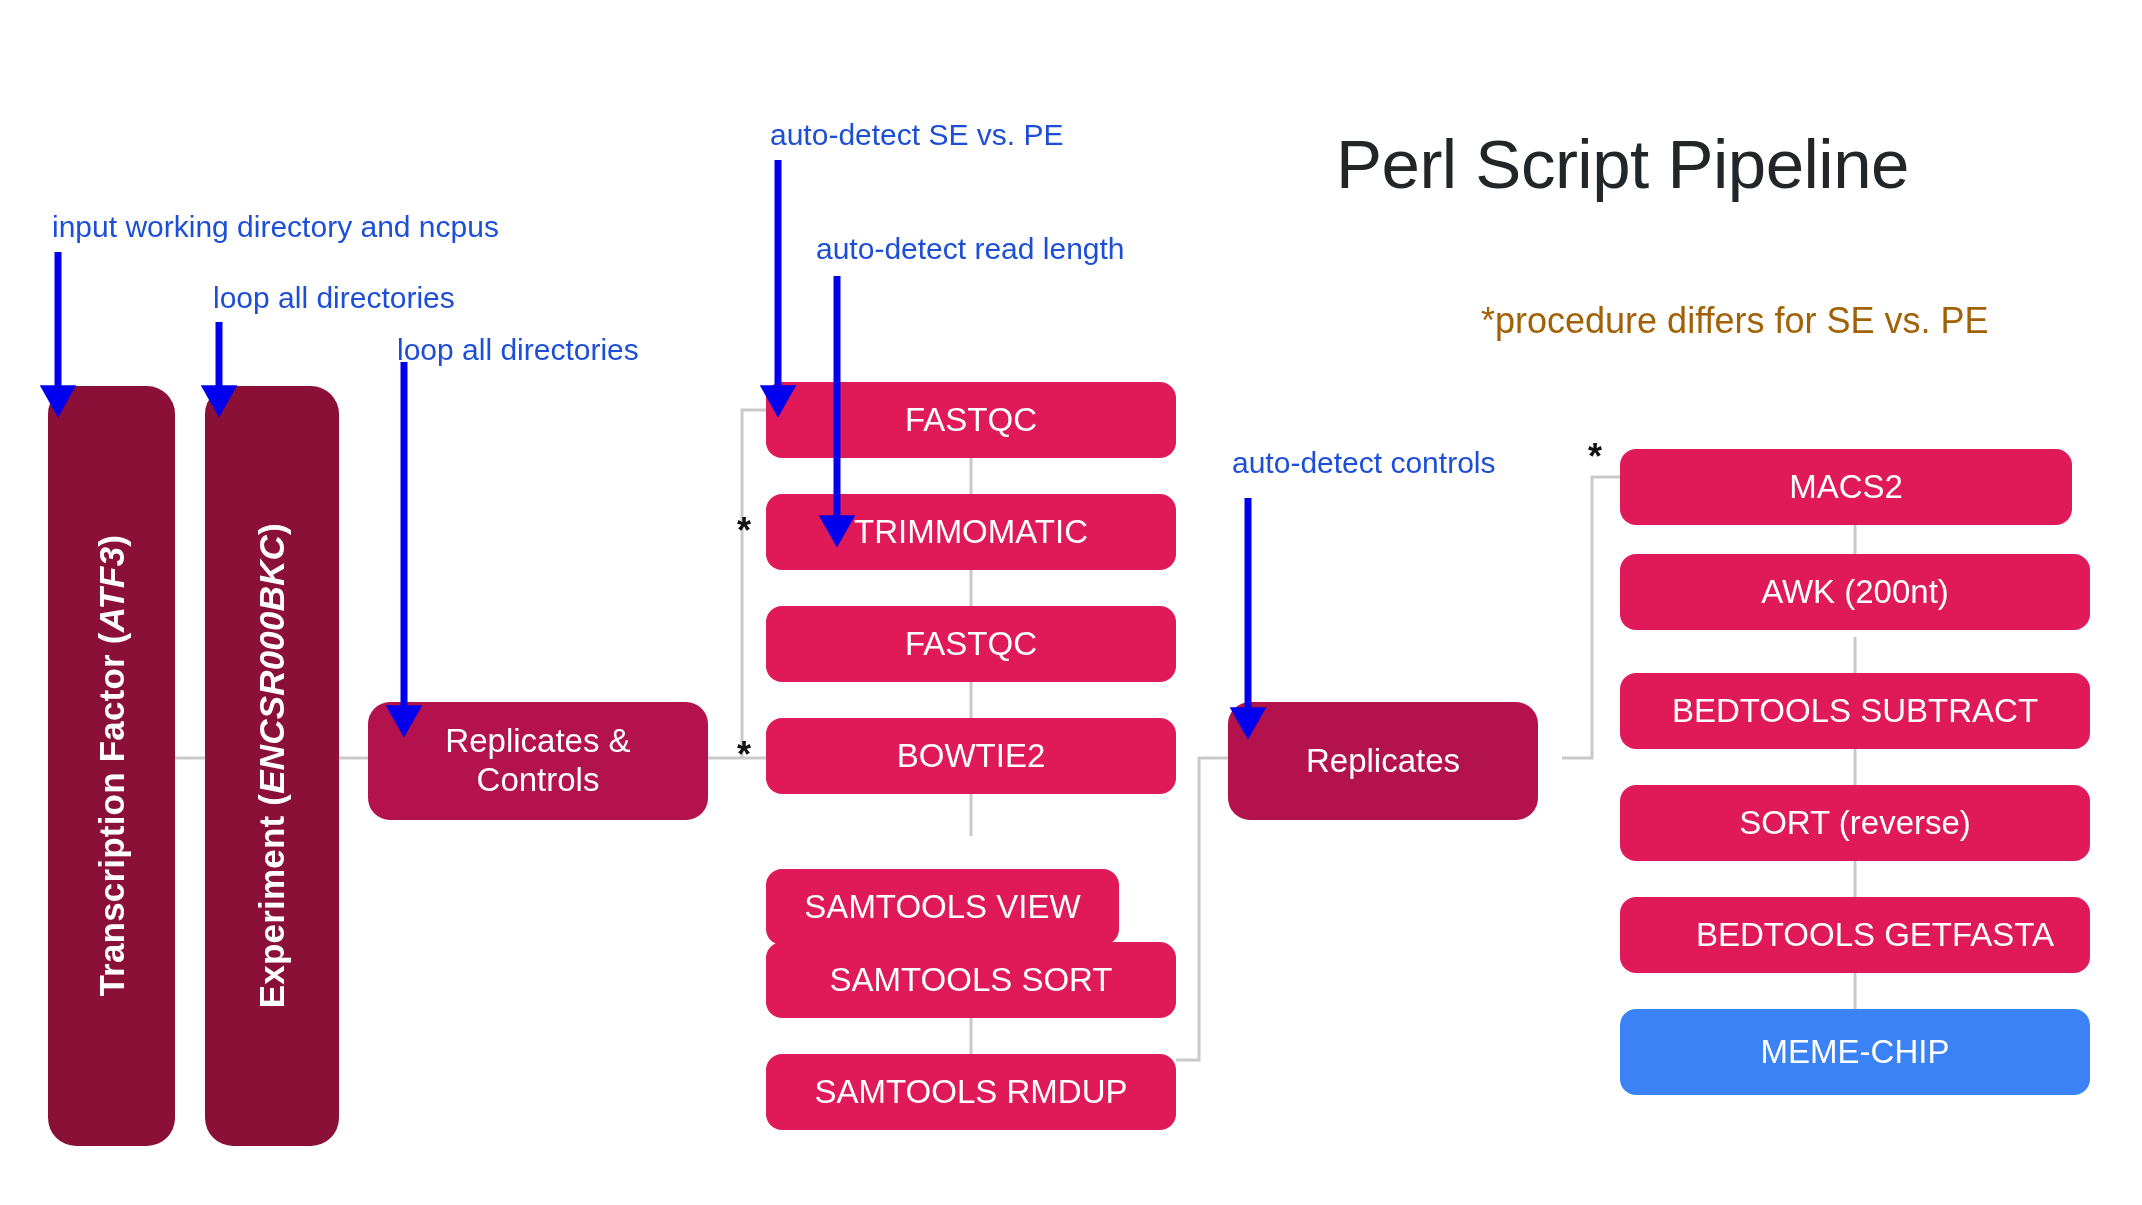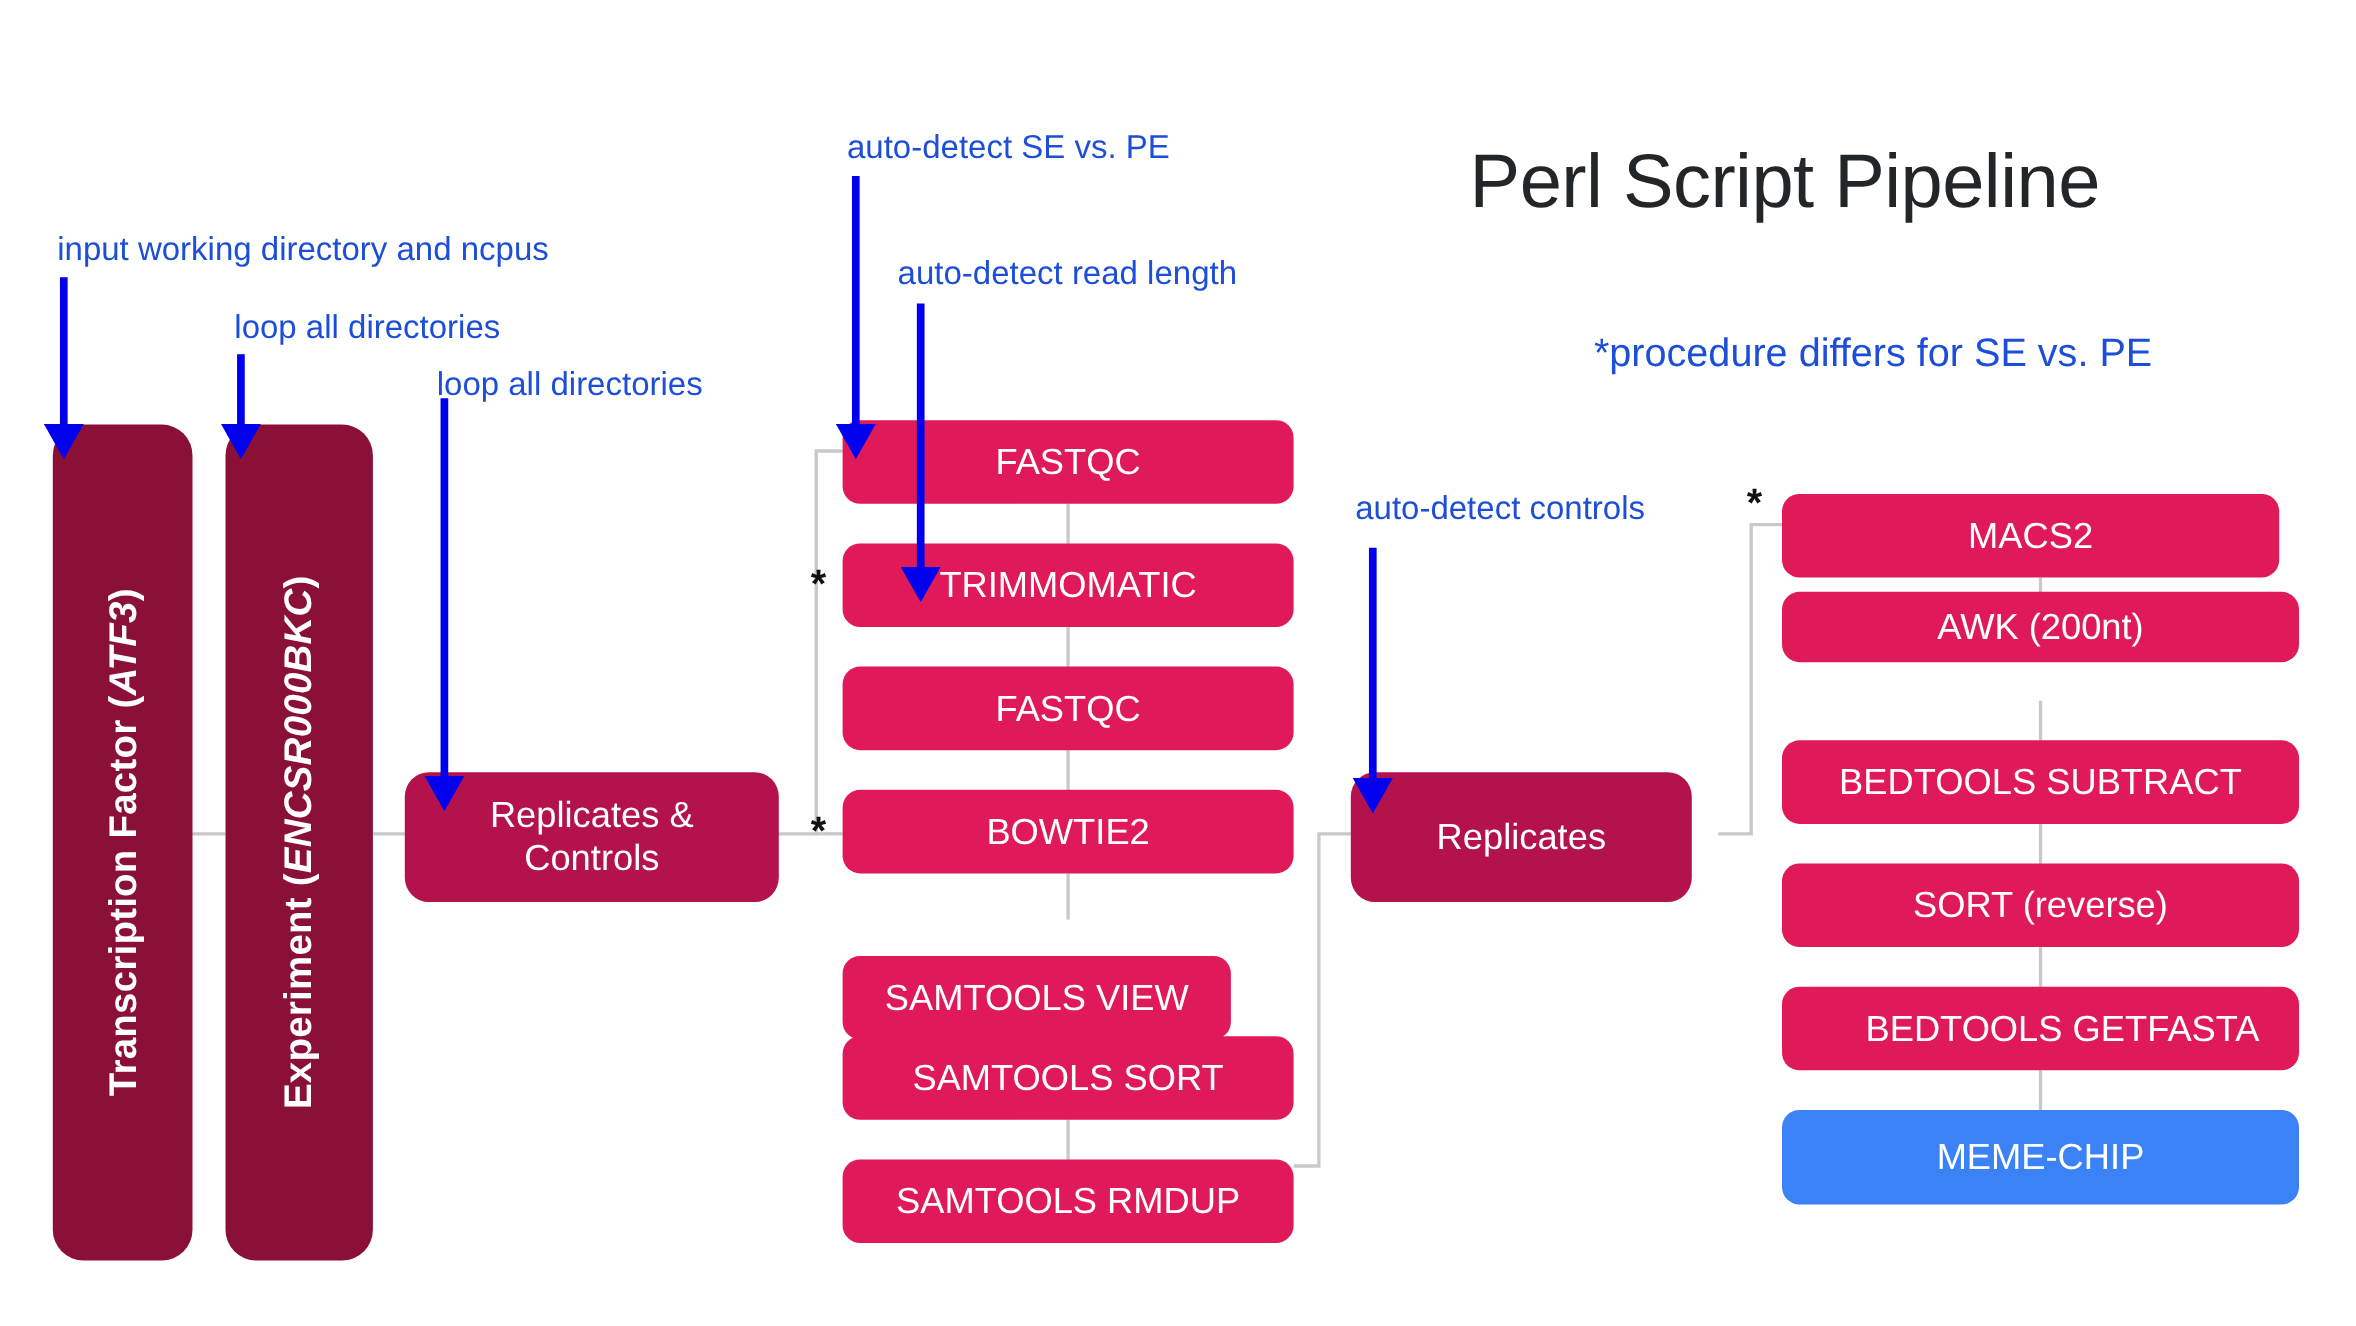--- a/index.html
+++ b/index.html
@@ -96,23 +96,24 @@
     font-size: 30px;
     font-weight: 400;
   }
   .label.title {
     color: #232629;
     font-size: 69px;
     font-weight: 400;
     letter-spacing: -0.5px;
   }
   .label.subtitle {
-    color: #1d4ed8;
+    color: #a16207;
     font-size: 36px;
     font-weight: 400;
+    margin-left: 32px;
   }
   .label.asterisk {
     color: #111111;
     font-size: 36px;
     font-weight: 700;
     z-index: 6;
   }
 </style>
 </head>
 <body>
@@ -212,21 +213,21 @@
   <div class="label asterisk" style="left:737px; top:510px;">*</div>
   <div class="label asterisk" style="left:737px; top:734px;">*</div>
 
   <div class="node group" style="left:1228px; top:702px; width:310px; height:118px; background:#B3124C;">
     <span>Replicates</span>
   </div>
 
   <div class="node pill" style="left:1620px; top:449px; width:452px; height:76px; background:#E01A59;">
     <span>MACS2</span>
   </div>
-  <div class="node pill" style="left:1620px; top:538px; width:470px; height:64px; background:#E01A59;">
+  <div class="node pill" style="left:1620px; top:554px; width:470px; height:76px; background:#E01A59;">
     <span>AWK (200nt)</span>
   </div>
   <div class="node pill" style="left:1620px; top:673px; width:470px; height:76px; background:#E01A59;">
     <span>BEDTOOLS SUBTRACT</span>
   </div>
   <div class="node pill" style="left:1620px; top:785px; width:470px; height:76px; background:#E01A59;">
     <span>SORT (reverse)</span>
   </div>
   <div class="node pill" style="left:1620px; top:897px; width:470px; height:76px; background:#E01A59;padding-left:40px;">
     <span>BEDTOOLS GETFASTA</span>

